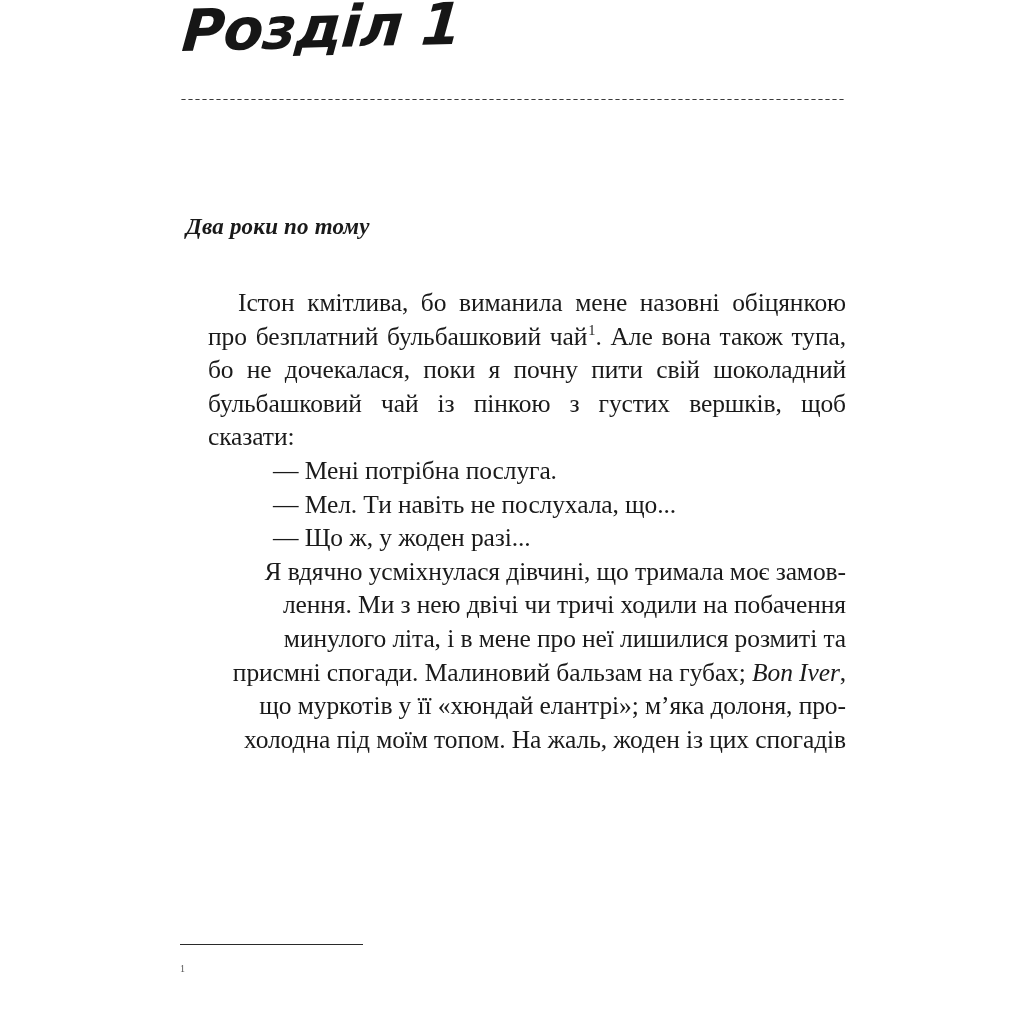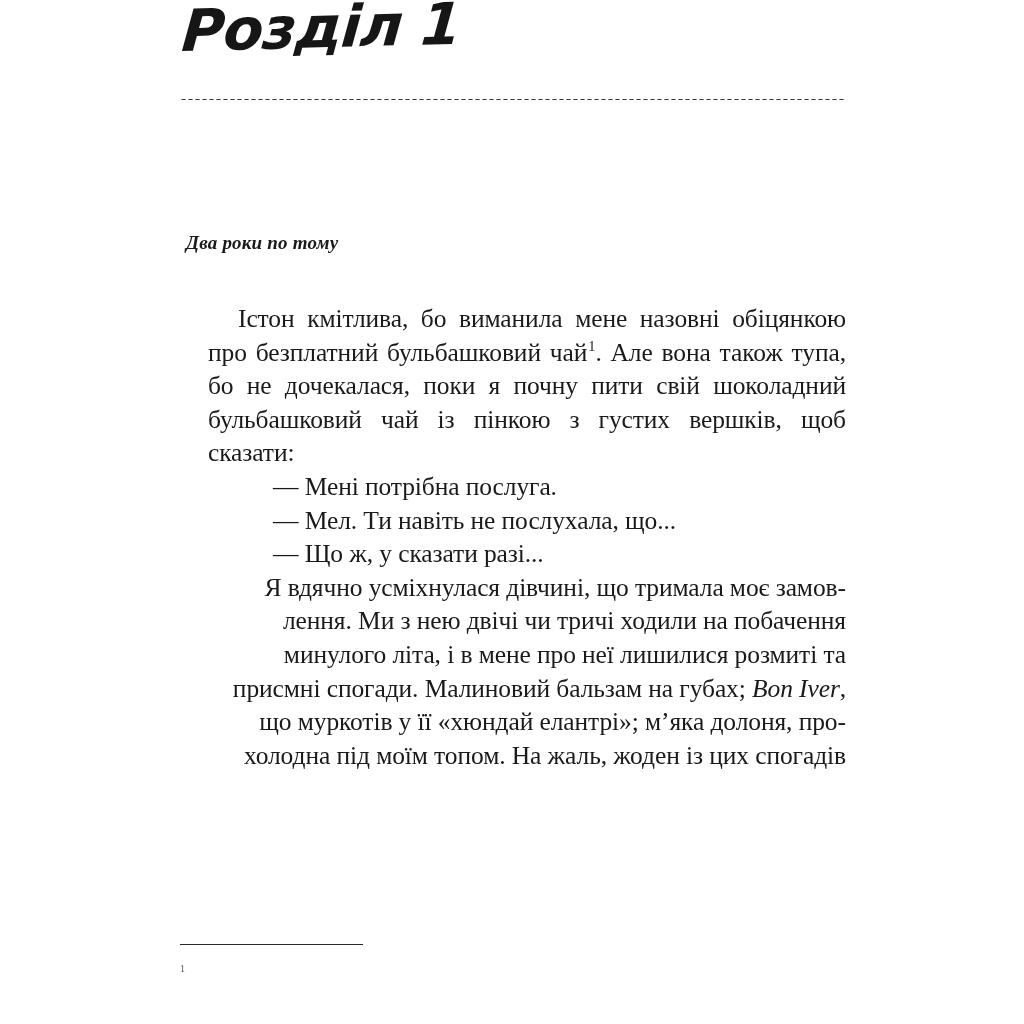--- a/index.html
+++ b/index.html
@@ -49,25 +49,25 @@
 
   
   .body-block {
     position: absolute;
     left: 180px;
     top: 212px;
     width: 666px;
   }
 
   .subheading {
-    font-size: 19px;
+    font-size: 23px;
     font-weight: 700;
     font-style: italic;
     line-height: 30px;
-    margin: 16px 0 44px 6px;
+    margin: 0 0 44px 6px;
     letter-spacing: 0.2px;
   }
 
   p.para {
     margin: 0;
     font-size: 25.5px;
     line-height: 33.6px;
     text-align: justify;
     text-justify: inter-word;
     hyphens: manual;
@@ -125,21 +125,21 @@
 
   <div class="dotted-rule"></div>
 
   <div class="body-block">
     <div class="subheading">Два роки по тому</div>
 
     <div id="paragraphs">
         <p class="para indent">Істон кмітлива, бо виманила мене назовні обіцянкою про безплатний бульбашковий чай<sup class="fn-ref">1</sup>. Але вона також тупа, бо не дочекалася, поки я почну пити свій шоко­ладний бульбашковий чай із пінкою з густих вершків, щоб сказати:</p>
         <p class="para dialogue">— Мені потрібна послуга.</p>
         <p class="para dialogue">— Мел. Ти навіть не послухала, що...</p>
-        <p class="para dialogue">— Що ж, у сказати разі...</p>
+        <p class="para dialogue">— Що ж, у жоден разі...</p>
         <p class="para indent last-left">Я вдячно усміхнулася дівчині, що тримала моє замов­лення. Ми з нею двічі чи тричі ходили на побачення минулого літа, і в мене про неї лишилися розмиті та присмні спогади. Малиновий бальзам на губах; <em class="title-italic">Bon Iver</em>, що муркотів у її «хюндай елантрі»; м’яка долоня, про­холодна під моїм топом. На жаль, жоден із цих спогадів</p>
       </div>
   </div>
 
   <div class="footnote-zone">
     <div class="footnote-rule"></div>
     <div id="footnotes">
         <div class="footnote-item"><span class="footnote-marker">1</span></div>
       </div>
   </div>

